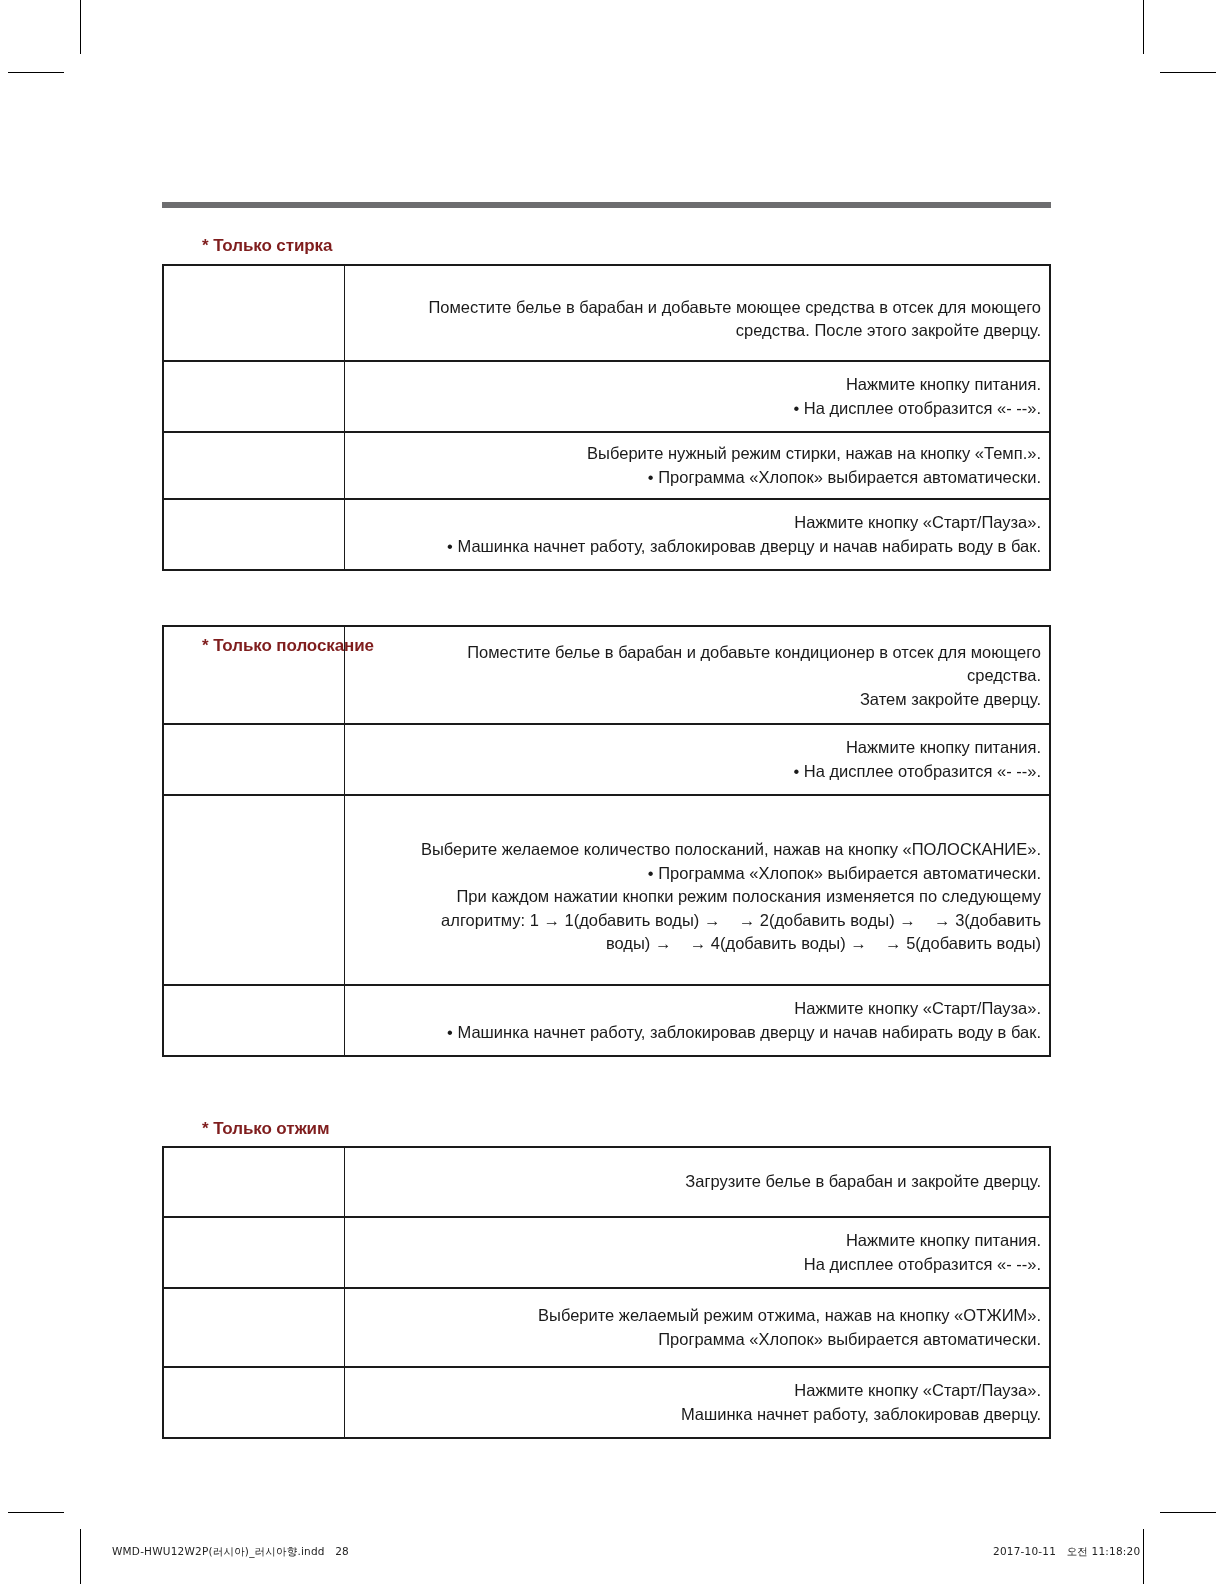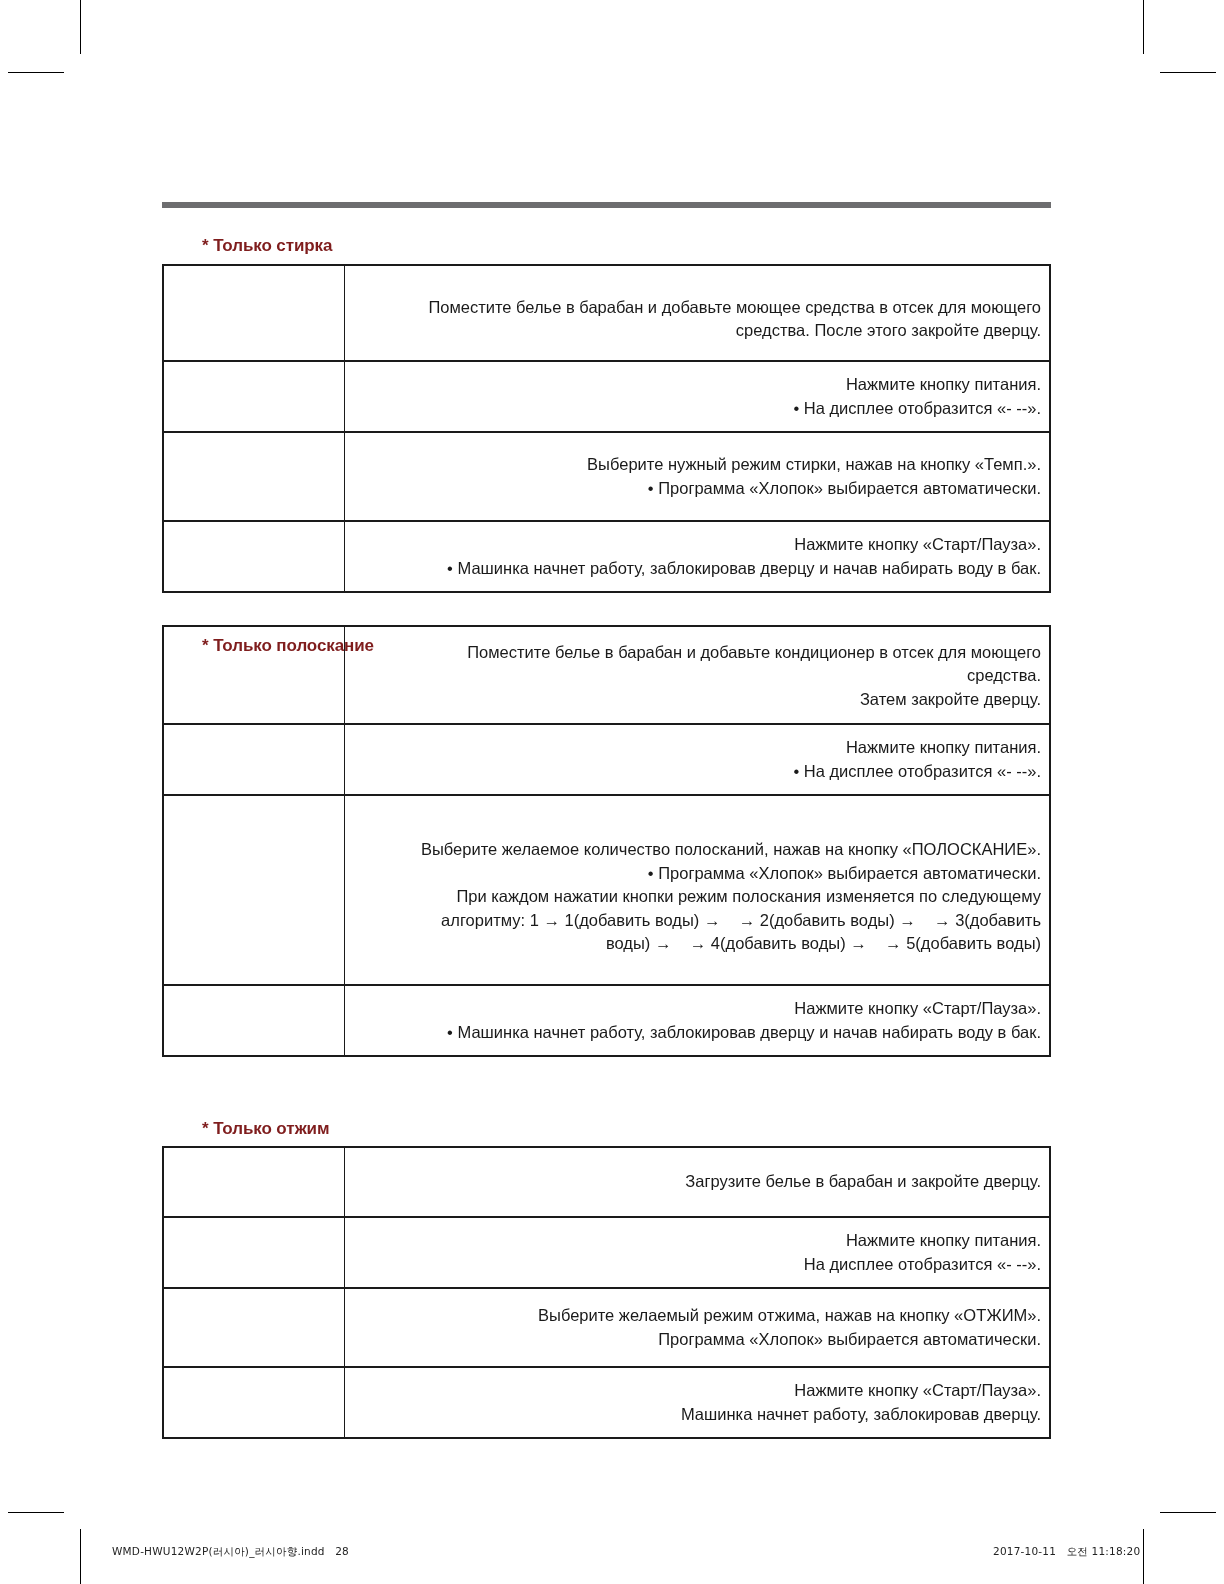--- a/index.html
+++ b/index.html
@@ -44,21 +44,21 @@
       <span class="line">средства. После этого закройте дверцу.</span>
     </td>
   </tr>
   <tr style="height:71px;">
     <td class="num"></td>
     <td class="desc">
       <span class="line">Нажмите кнопку питания.</span>
       <span class="line">• На дисплее отобразится «- --».</span>
     </td>
   </tr>
-  <tr style="height:89px;border-radius:26px;">
+  <tr style="height:67px;border-radius:26px;">
     <td class="num"></td>
     <td class="desc">
       <span class="line">Выберите нужный режим стирки, нажав на кнопку «Темп.».</span>
       <span class="line">• Программа «Хлопок» выбирается автоматически.</span>
     </td>
   </tr>
   <tr style="height:71px;">
     <td class="num"></td>
     <td class="desc">
       <span class="line">Нажмите кнопку «Старт/Пауза».</span>

